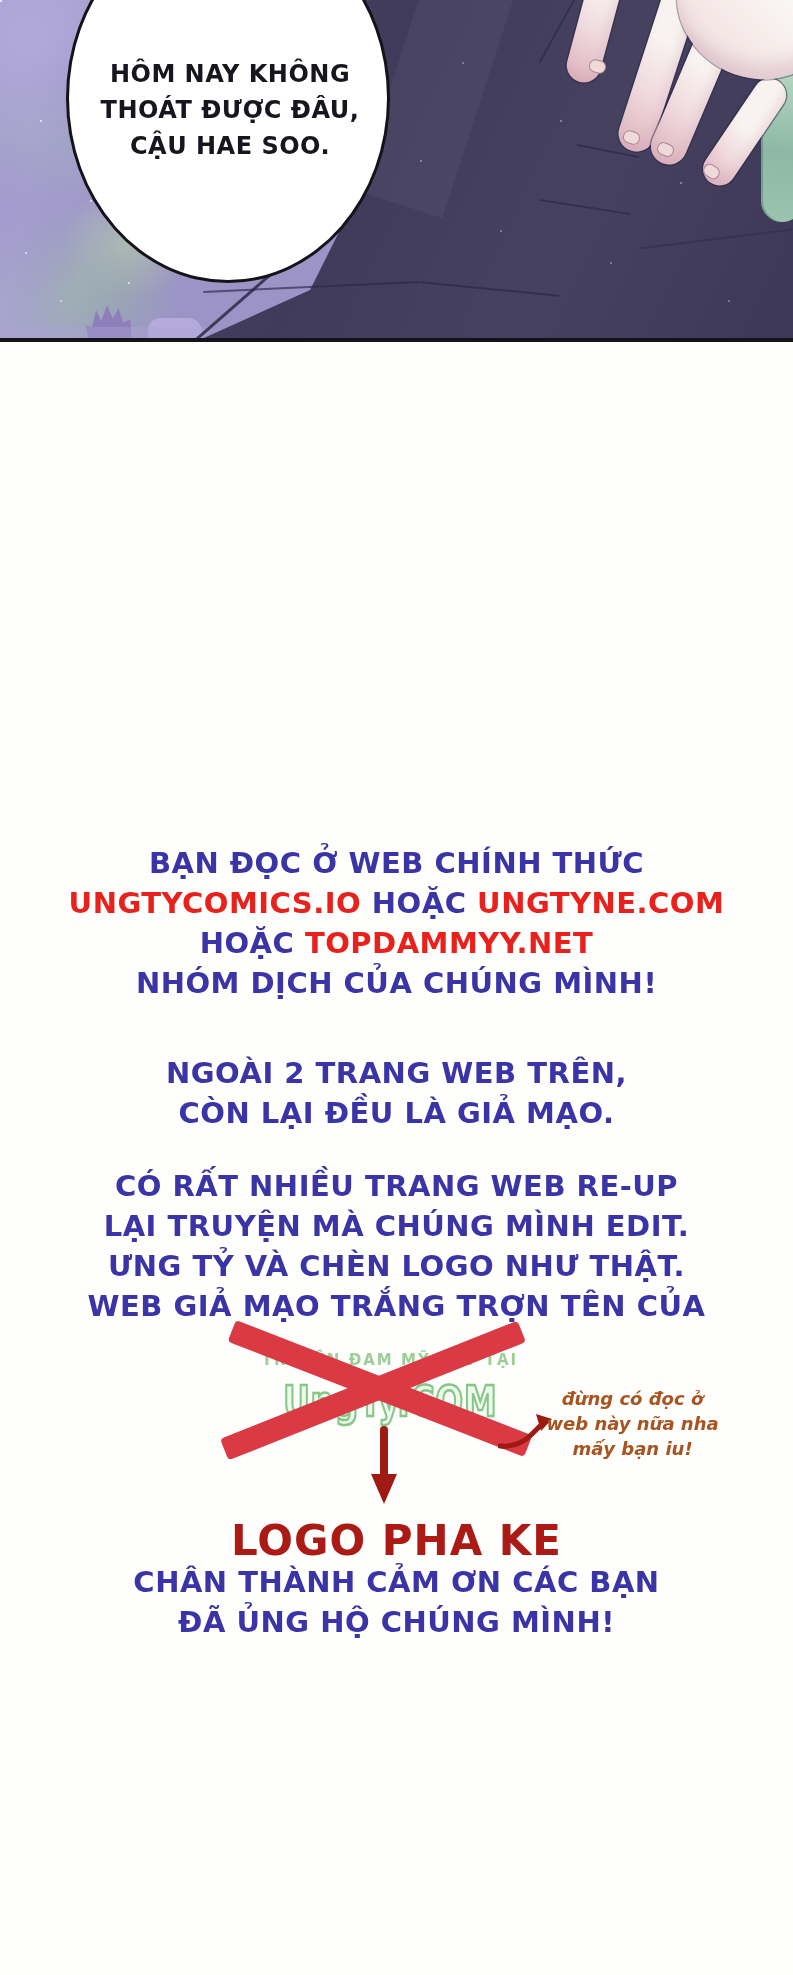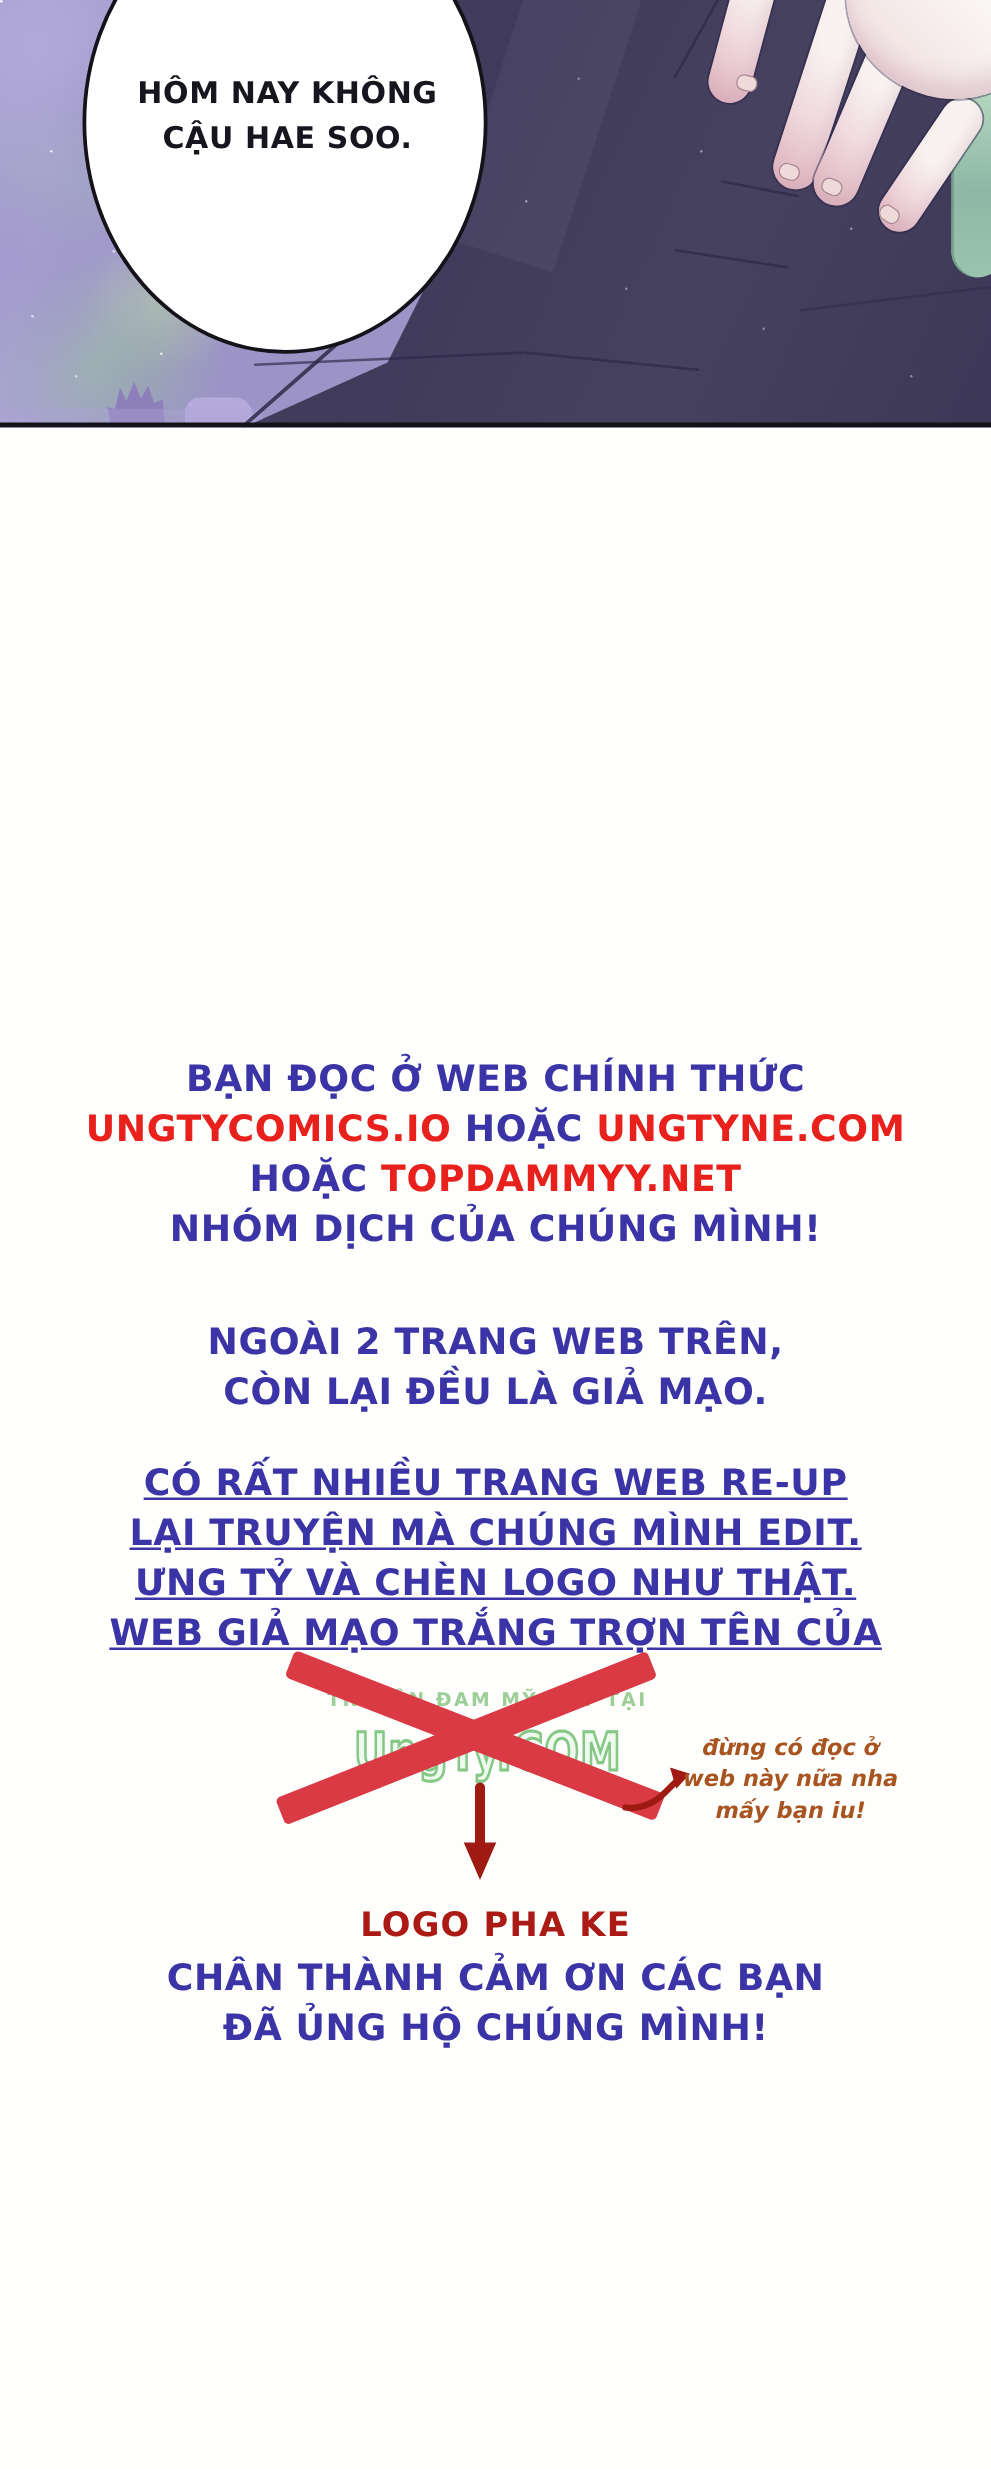--- a/index.html
+++ b/index.html
@@ -85,41 +85,41 @@
   .bubble{position:absolute; z-index:6; left:66px; top:-87px; width:324px; height:370px;
     background:#fff; border:3px solid #15121a; border-radius:50%;}
   .bubble-text{position:absolute; z-index:7; left:70px; top:56px; width:320px; text-align:center;
     font-weight:bold; font-size:24px; line-height:36px; letter-spacing:.5px; color:var(--ink);}
   .panel-border{position:absolute; z-index:9; left:0; bottom:0; width:100%; height:4px; background:#151317;}
   
   .notice{width:793px; text-align:center; font-weight:bold; font-size:29px; line-height:40px;
     letter-spacing:.5px; color:var(--blue);}
   .block-intro{margin-top:501px;}
   .block-w1{margin-top:50px;}
-  .block-w2{margin-top:33px;text-decoration:underline;}
+  .block-w2{margin-top:33px;}
   .t-red{color:var(--red);}
   .t-blue{color:var(--blue);}
   .strike{color:var(--strike-text); position:relative; display:inline-block;}
   .strike::after{content:""; position:absolute; left:-10px; right:-24px; top:17px; height:5px;
     background:var(--strike-line); border-radius:3px; transform:rotate(-1.2deg);}
   
   .cluster{position:relative; width:793px; height:192px; margin-top:0;}
   .fake-logo{position:absolute; left:0; top:14px; width:780px; text-align:center; z-index:1;}
   .fake-logo .tagline{font-size:15px; font-weight:bold; letter-spacing:2px; color:var(--logo-green-light);}
   .fake-logo .domain{display:inline-block; margin-top:2px; font-size:42px; font-weight:bold;
     color:#eefaee; -webkit-text-stroke:2.5px var(--logo-green); transform:scaleX(.78);
     text-shadow:0 0 2px rgba(133,199,133,.6); letter-spacing:1px;}
   .x-bar{position:absolute; z-index:2; height:23px; background:var(--x-red); border-radius:4px;}
   .xb1{left:221px; top:51px; width:318px; transform:rotate(21.3deg);}
   .xb2{left:213px; top:53px; width:320px; transform:rotate(-21.7deg);}
   .down-arrow{position:absolute; z-index:3; left:371px; top:100px;}
   .note-arrow{position:absolute; z-index:3; left:498px; top:88px;}
   .note{position:absolute; z-index:3; left:525px; top:60px; width:215px; text-align:center;
     font-size:18px; line-height:25px; font-weight:bold; font-style:italic; color:var(--note-brown); letter-spacing:0;}
-  .caption{width:793px; text-align:center; margin-top:2px; font-size:27px; line-height:42px;
+  .caption{width:793px; text-align:center; margin-top:2px; font-size:42px; line-height:42px;
     font-weight:bold; letter-spacing:1px; color:var(--caption-red);}
   .block-thanks{}
 </style>
 </head>
 <body>
 
 <div class="panel">
   <div class="sky"></div>
   <div class="stars-a"></div>
   <div class="bush1"></div>
@@ -148,20 +148,21 @@
     <div class="hand-back"></div>
     <div class="nail n1"></div>
     <div class="nail n2"></div>
     <div class="nail n3"></div>
     <div class="nail n4"></div>
   </div>
 
   <div class="bubble"></div>
   <div class="bubble-text">
     <div>HÔM NAY KHÔNG</div>
+    <div>THOÁT ĐƯỢC ĐÂU,</div>
     <div>CẬU HAE SOO.</div>
   </div>
   <div class="panel-border"></div>
 </div>
 
 <div class="notice">
 
   <div class="block-intro">
     <div>BẠN ĐỌC Ở WEB CHÍNH THỨC</div>
     <div>

